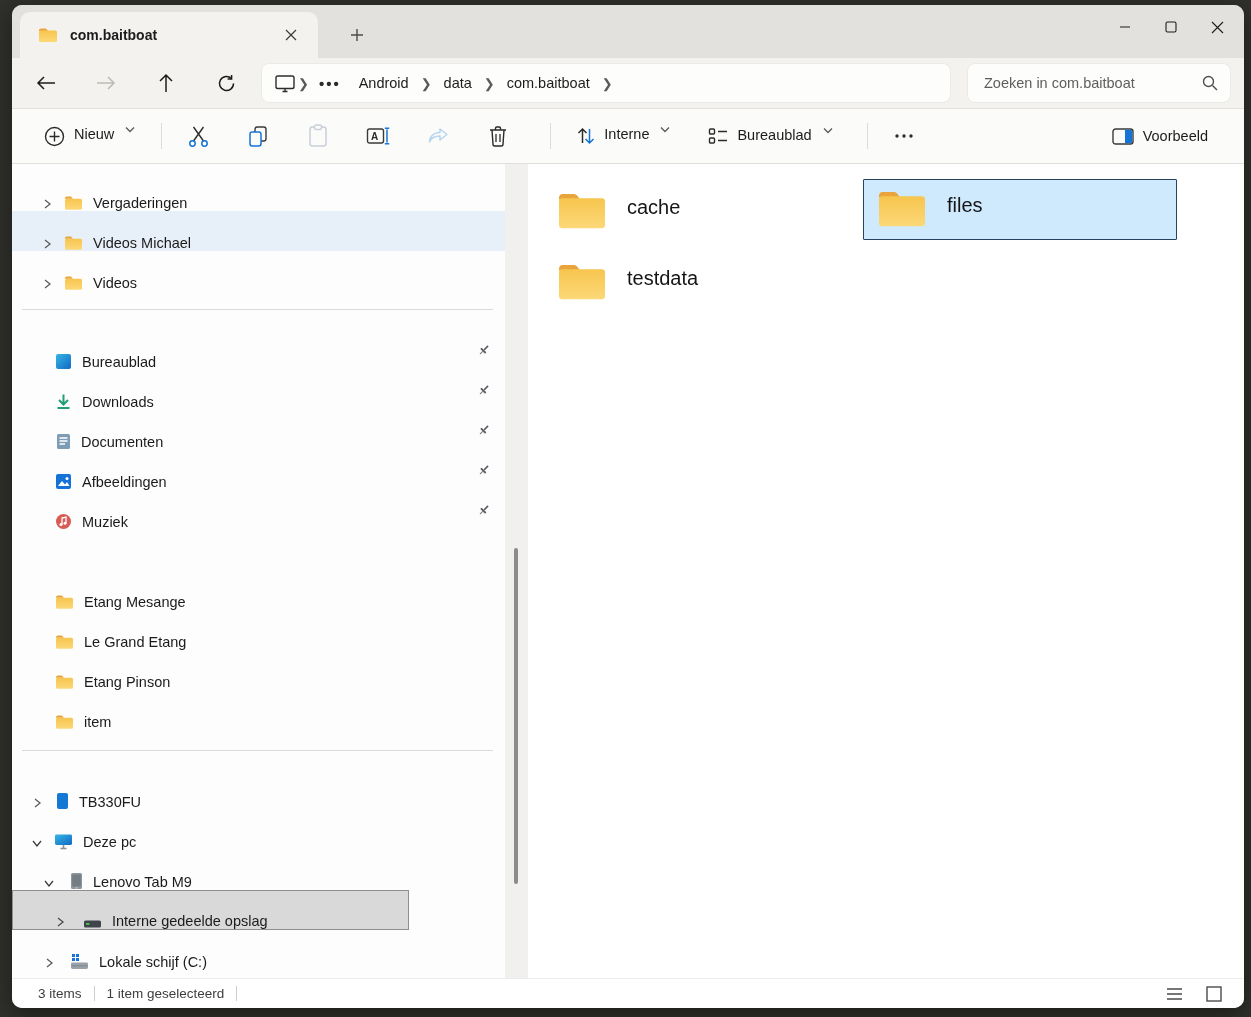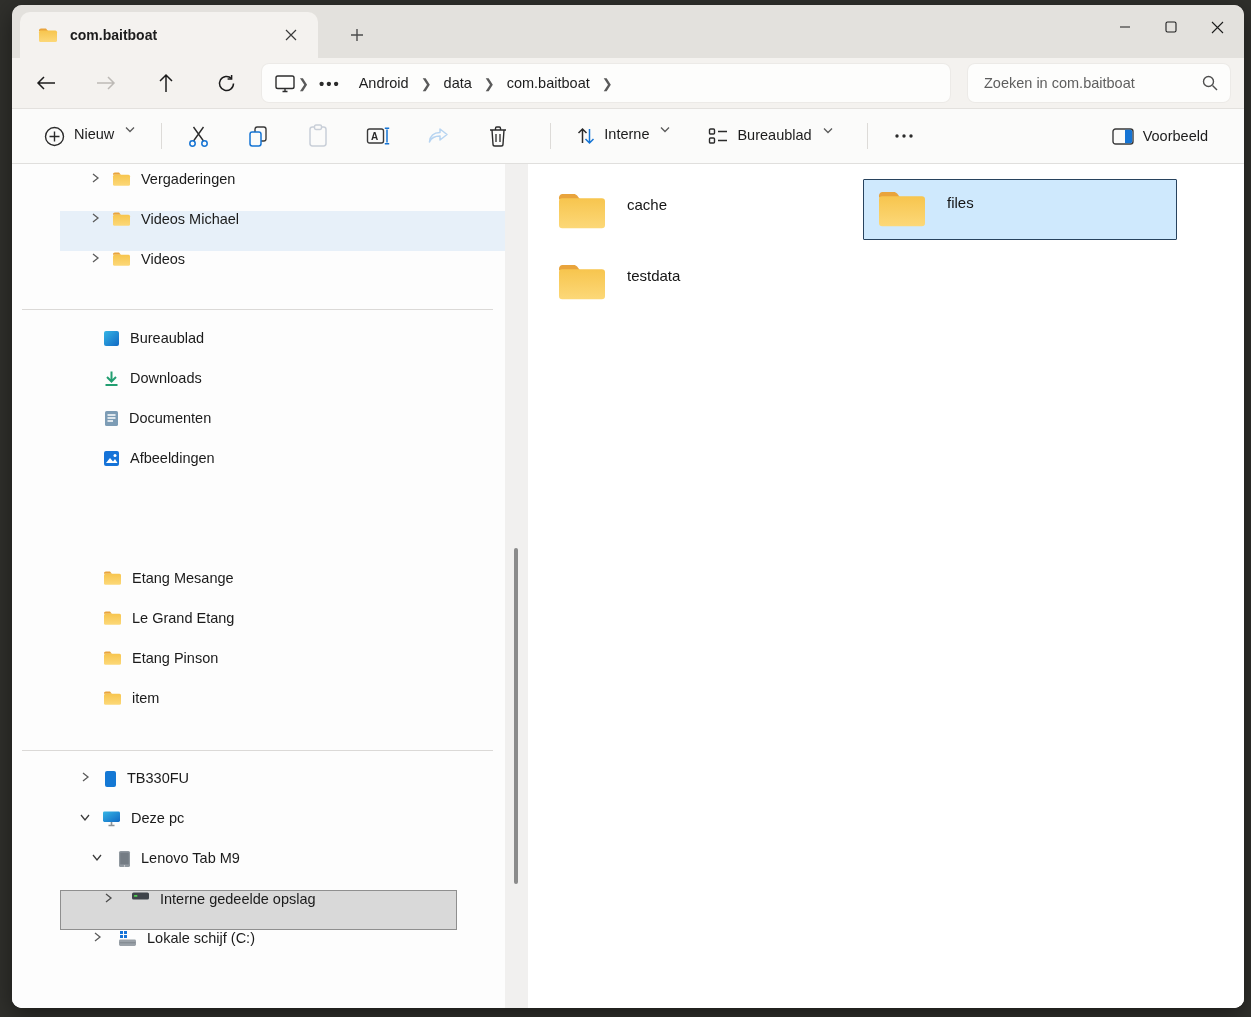--- a/index.html
+++ b/index.html
@@ -41,33 +41,33 @@
              display:flex; align-items:center; padding:0 24px 0 20px; flex:0 0 auto; }
   .tbtn { display:flex; align-items:flex-start; gap:9px; padding:7px 12px; border-radius:6px; font-size:14.5px; color:#1c1c1c; }
   .ticon { width:44px; height:38px; display:flex; align-items:center; justify-content:center; border-radius:6px; margin-right:16px; }
   .tdivider { width:1px; height:26px; background:#dddbd8; margin:0 14px; }
   .chev-sm { margin-left:2px; }
   .spacer { flex:1; }
 
   
   .content { flex:1; display:flex; background:#fff; position:relative; }
   .sidebar { width:493px; position:relative; background:#fdfdfd; }
-  .srow { position:absolute; left:0; width:493px; height:40px; display:flex; align-items:flex-start;margin-left:48px; }
+  .srow { position:absolute; left:0; width:493px; height:40px; display:flex; align-items:flex-end; }
   .srow.hl { background:#e7f0f9; }
   .srow.sel { background:#d9d9d9; border:1px solid #8f8f8f; width:397px; }
   .slabel { font-size:14.5px; color:#1b1b1b; margin-left:10px; white-space:nowrap; }
   .chev { width:14px; height:14px; flex:0 0 auto; }
   .pin { position:absolute; right:14px; top:13px; }
   .sdivider { position:absolute; left:10px; right:12px; height:1px; background:#dbd9d7; }
   .scrollgutter { width:23px; background:#f1f0ef; position:relative; }
   .scrollthumb { position:absolute; left:9px; top:384px; width:4px; height:336px; background:#8b8b8b; border-radius:2px; }
   .main { flex:1; position:relative; background:#fff; }
   .tile { position:absolute; width:314px; height:61px; display:flex; padding:6px 10px 6px 12px; border:1px solid transparent; border-radius:1px; }
   .tile.sel { background:#cfe9fd; border-color:#28435e; }
-  .tile-label { font-size:15px; color:#151515; margin-left:19px; margin-top:8px; }
+  .tile-label { font-size:20px; color:#151515; margin-left:19px; margin-top:8px; }
 
   
   .statusbar { height:30px; background:#fff; border-top:1px solid #edecea; display:flex; align-items:center;
                padding:0 18px 0 16px; flex:0 0 auto; }
   .status-text { font-size:13.5px; color:#3d3d3d; padding:0 12px; }
   .status-text:first-child { padding-left:10px; }
   .ssep { width:1px; height:15px; background:#cfcfcf; }
   .viewicons { margin-left:auto; display:flex; gap:16px; }
   .viewicon { width:24px; height:22px; display:flex; align-items:center; justify-content:center; }
 
@@ -413,20 +413,40 @@
             <svg width="14" height="14" viewBox="0 0 16 16">
               <g transform="rotate(45 8 8)" fill="#5d6166">
                 <rect x="7" y="1.5" width="2" height="6.5"></rect>
                 <rect x="4" y="8" width="8" height="2.2" rx="1"></rect>
                 <rect x="7.6" y="10.2" width=".9" height="4.5"></rect>
               </g>
             </svg>
           </span>
       </div>
 
+      <div class="srow" style="top:326px">
+        <span style="margin-left:43px">
+            <svg width="17" height="17" viewBox="0 0 17 17">
+              <circle cx="8.5" cy="8.5" r="7.5" fill="#d95b55"></circle>
+              <path d="M7 11.5V5l4-1v6.2" fill="none" stroke="#fff" stroke-width="1.3"></path>
+              <circle cx="6" cy="11.5" r="1.5" fill="#fff"></circle>
+              <circle cx="10" cy="10.2" r="1.5" fill="#fff"></circle>
+            </svg>
+          </span>
+        <span class="slabel">Muziek</span>
+        <span class="pin">
+            <svg width="14" height="14" viewBox="0 0 16 16">
+              <g transform="rotate(45 8 8)" fill="#5d6166">
+                <rect x="7" y="1.5" width="2" height="6.5"></rect>
+                <rect x="4" y="8" width="8" height="2.2" rx="1"></rect>
+                <rect x="7.6" y="10.2" width=".9" height="4.5"></rect>
+              </g>
+            </svg>
+          </span>
+      </div>
 
 
       <div class="srow" style="top:406px">
         <span style="margin-left:43px">
             <svg width="19" height="16" viewBox="0 0 19 16">
               <path d="M1 3.2c0-1 .8-1.8 1.8-1.8H7l1.9 2.4H1z" fill="#e9a43c"></path>
               <rect x="1" y="3.7" width="17" height="11" rx="1.5" fill="url(#fgrad)"></rect>
             </svg>
           </span>
         <span class="slabel">Etang Mesange</span>
@@ -571,14 +591,32 @@
           <svg width="52" height="46" viewBox="0 0 52 46">
               <path d="M3 9.5C3 7.6 4.6 6 6.5 6h11.3c1.3 0 2.5.6 3.3 1.6l3 3.8H3z" fill="#e9a43c"></path>
               <rect x="3" y="10.2" width="46" height="30" rx="3.2" fill="url(#fgrad)"></rect>
             </svg>
         </span>
         <span class="tile-label">testdata</span>
       </div>
     </div>
   </div>
 
+  <div class="statusbar">
+    <span class="status-text">3 items</span>
+    <span class="ssep"></span>
+    <span class="status-text">1 item geselecteerd</span>
+    <span class="ssep"></span>
+    <div class="viewicons">
+      <span class="viewicon">
+        <svg width="17" height="14" viewBox="0 0 17 14">
+            <path d="M1 2h15M1 7h15M1 12h15" stroke="#4a4a4a" stroke-width="1.4"></path>
+          </svg>
+      </span>
+      <span class="viewicon">
+        <svg width="16" height="16" viewBox="0 0 16 16">
+            <rect x="1" y="1" width="14" height="14" fill="none" stroke="#4a4a4a" stroke-width="1.4"></rect>
+          </svg>
+      </span>
+    </div>
+  </div>
 
 </div>
 
 </body></html>

